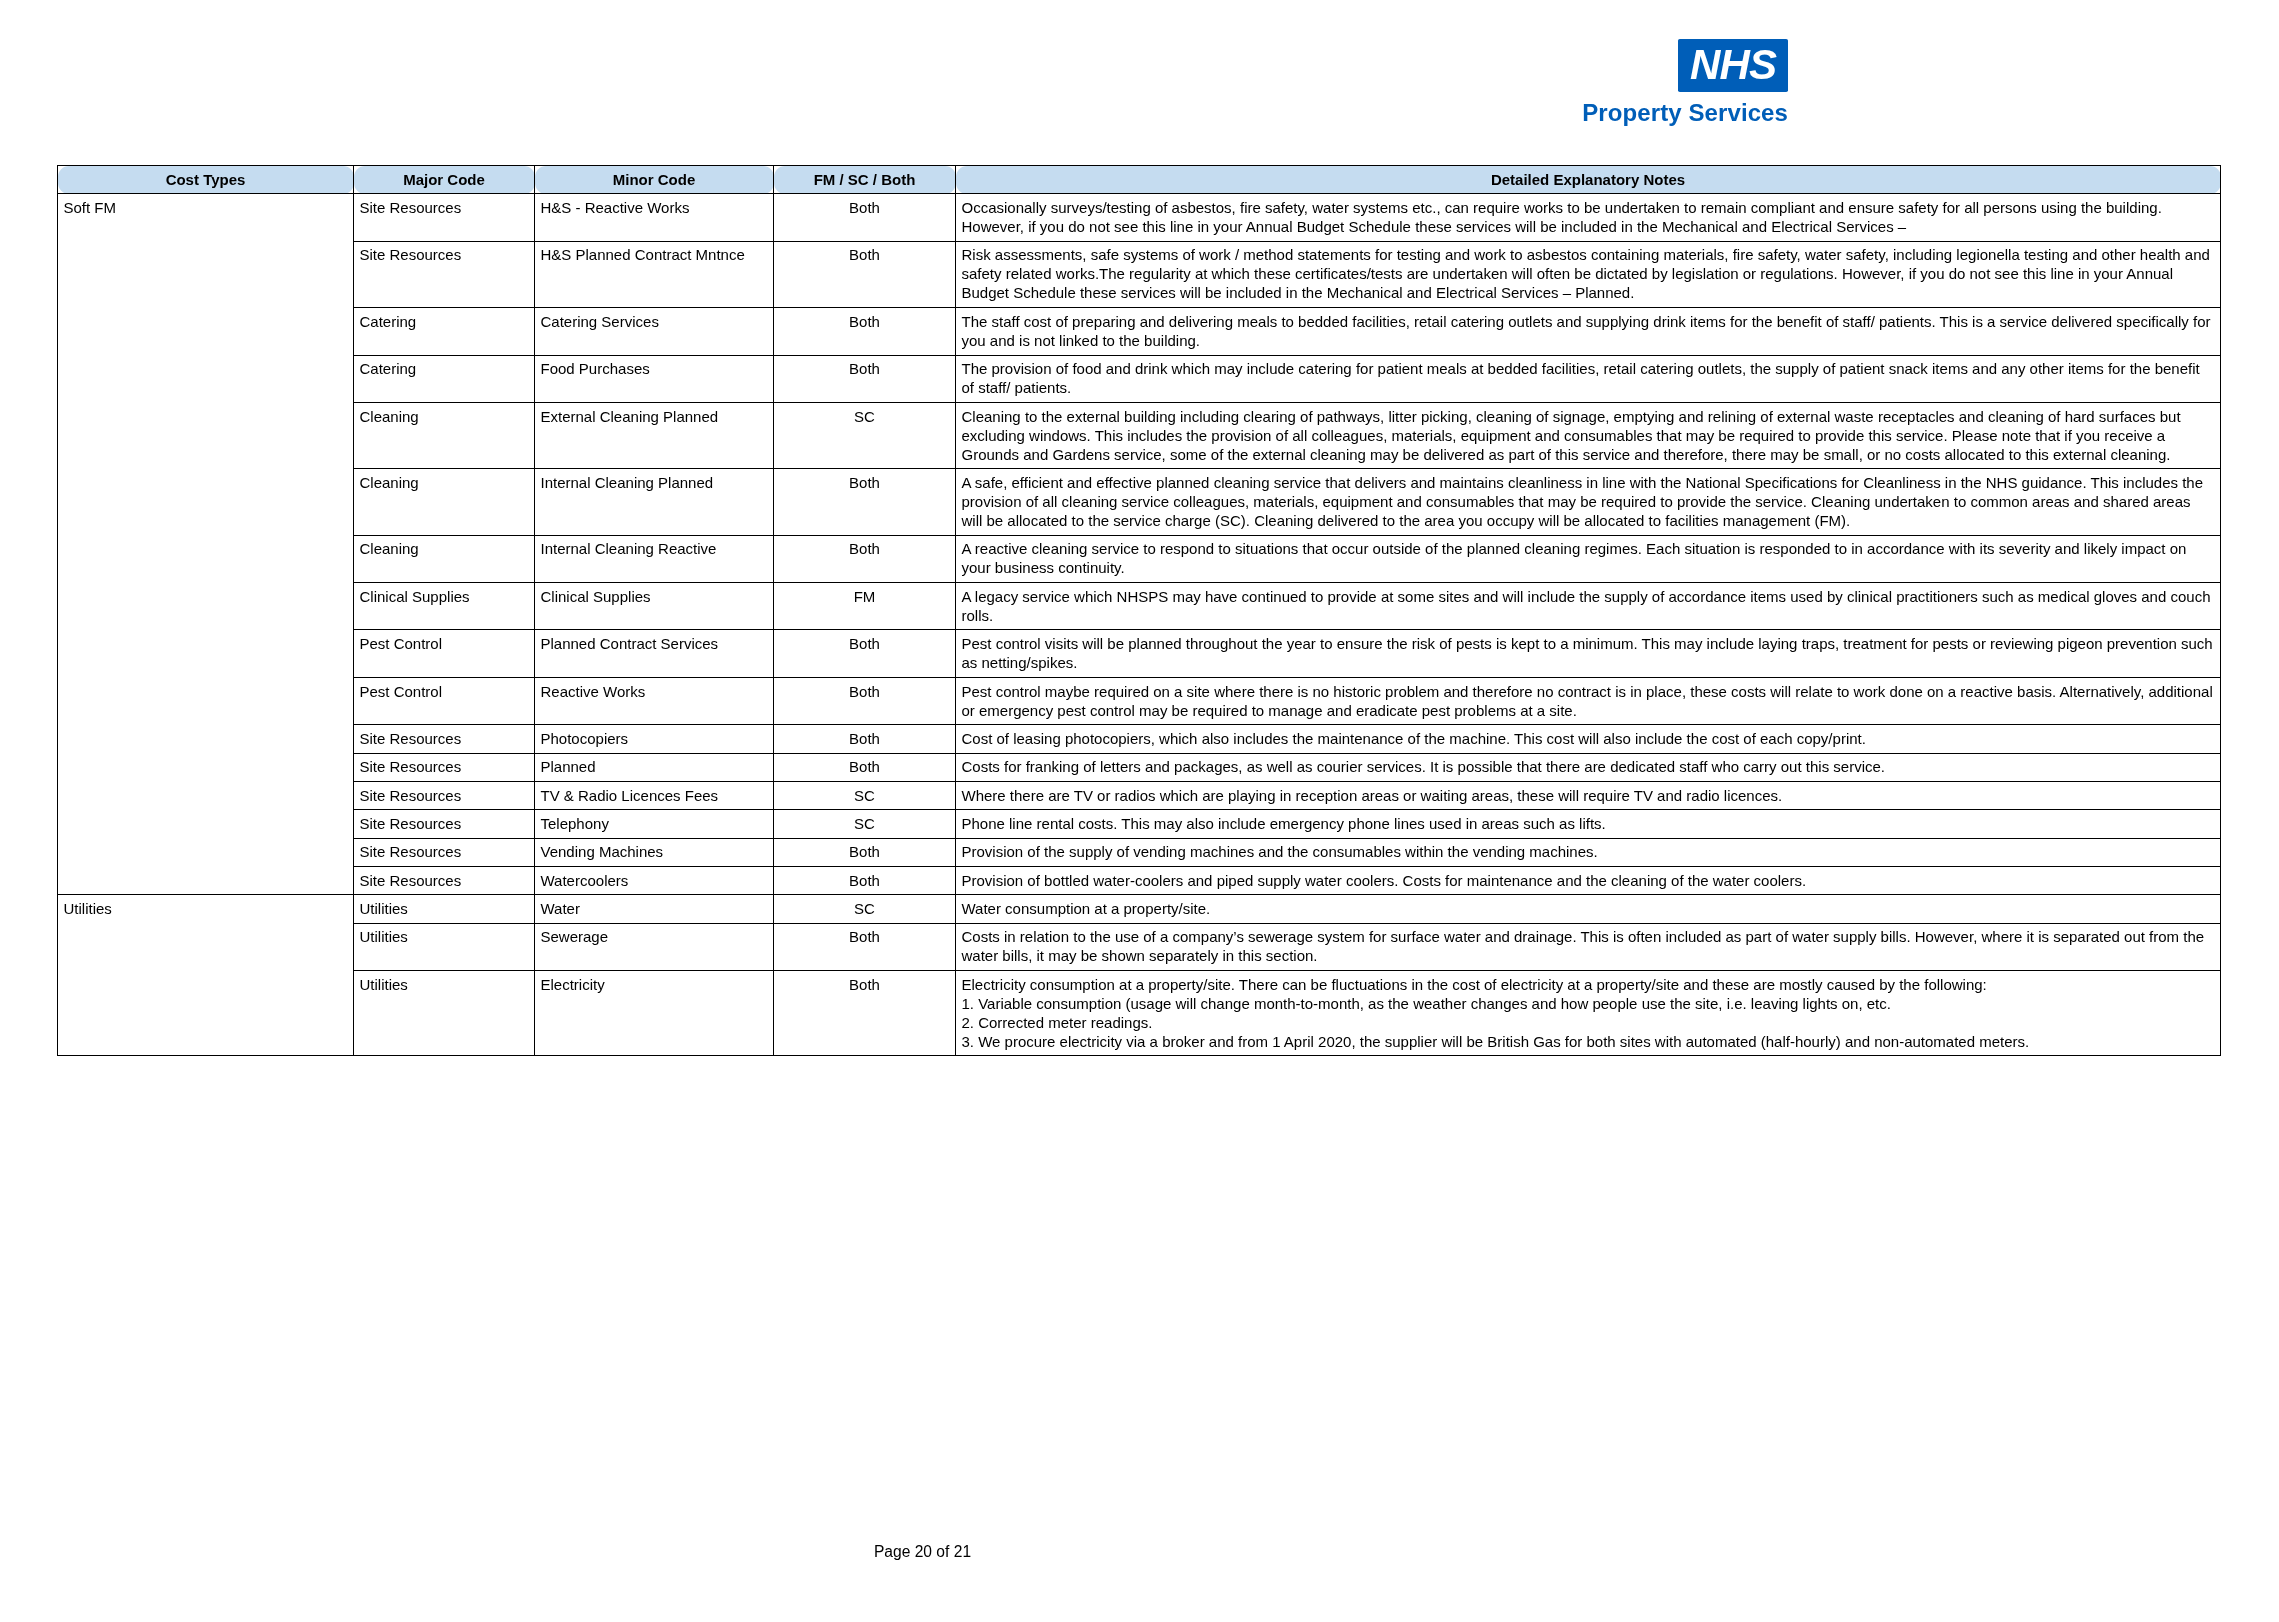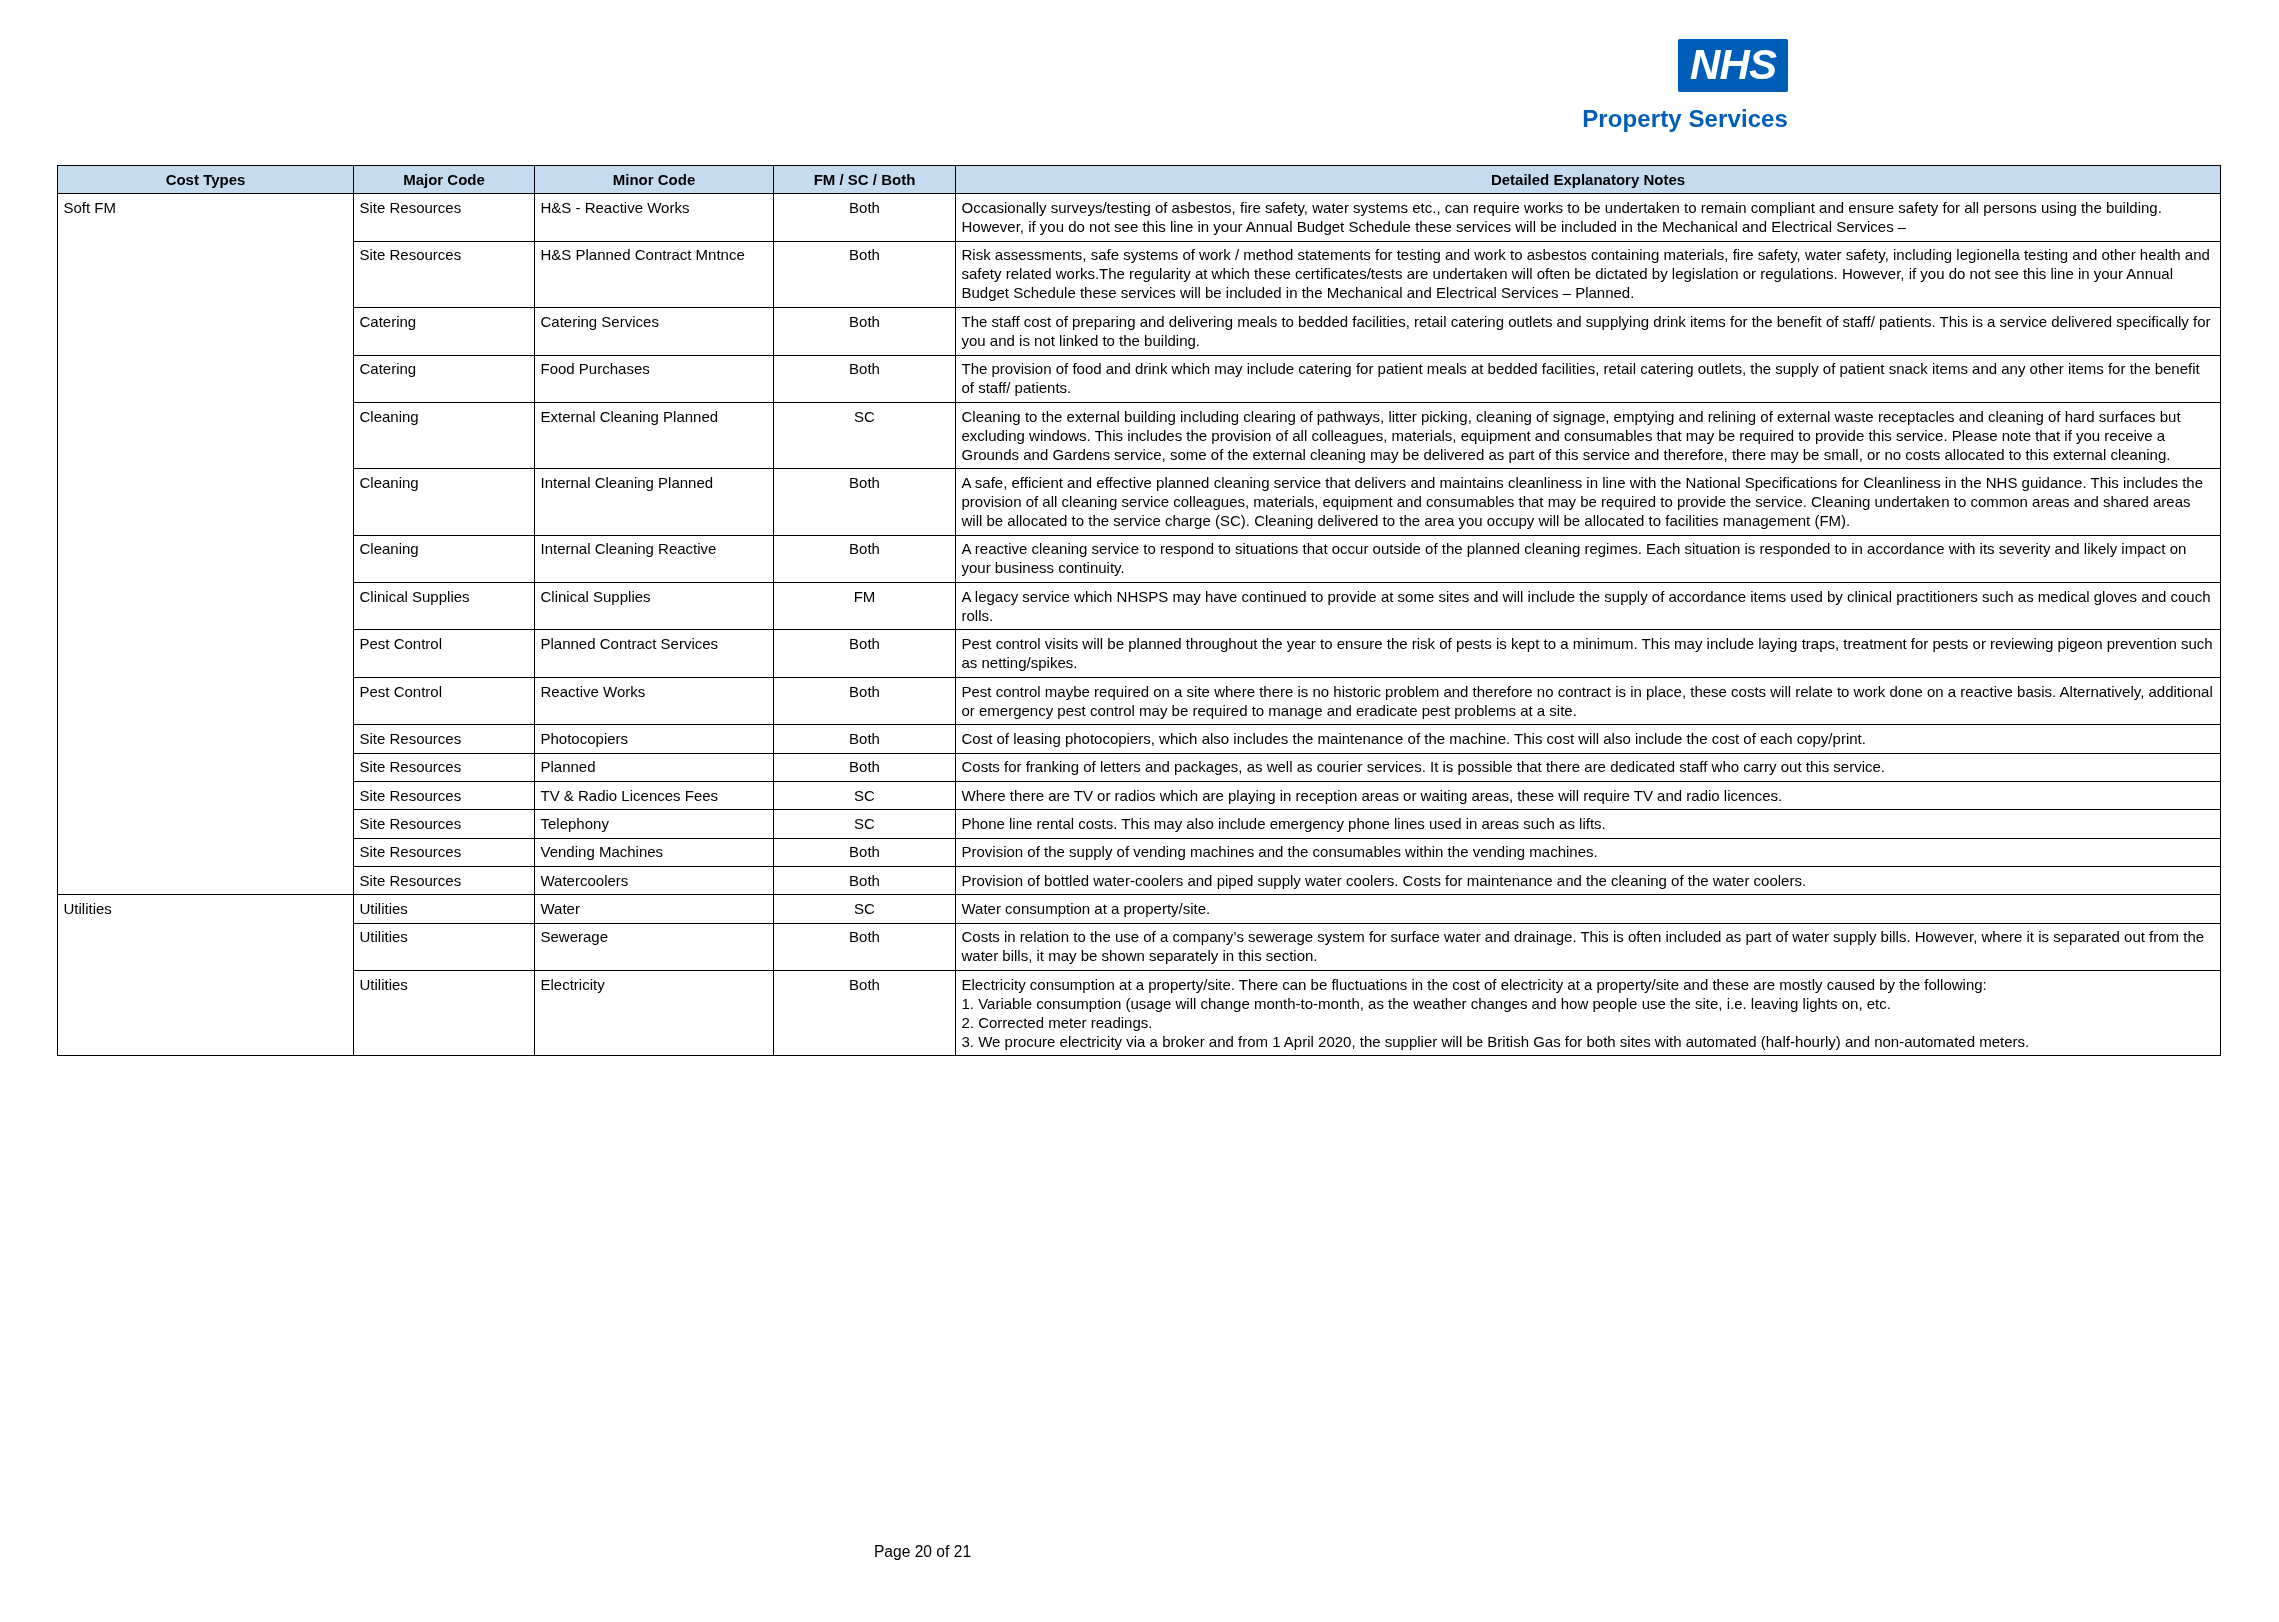--- a/index.html
+++ b/index.html
@@ -33,21 +33,21 @@
     font-family: "Liberation Sans", sans-serif;
     font-weight: bold;
     font-style: italic;
     font-size: 42px;
     letter-spacing: -0.9px;
     padding: 4.6px 12px 6.4px 12px;
     line-height: 1;
     border-radius: 1.8px;
   }
   .nhs-sub {
-    margin-top: 13px;
+    margin-top: 7px;
     color: #005EB8;
     font-weight: bold;
     font-size: 24px;
     letter-spacing: 0.1px;
   }
   
   table.main {
     position: absolute;
     left: 57px;
     top: 165px;
@@ -62,20 +62,21 @@
     font-size: 15px;
     line-height: 1.27;
   }
   thead th {
     background: #C5DCF0;
     text-align: center;
     font-weight: bold;
     font-size: 19px;
     padding: 7.3px 3.7px 8.3px 3.7px;
     vertical-align: middle;
+    border-radius: 11px;
   }
   td.costtype {
     vertical-align: bottom;
     font-size: 15.6px;
     padding-bottom: 7.3px;
     padding-left: 7.3px;
   }
   td.major, td.minor {
     vertical-align: middle;
     font-size: 15.6px;

